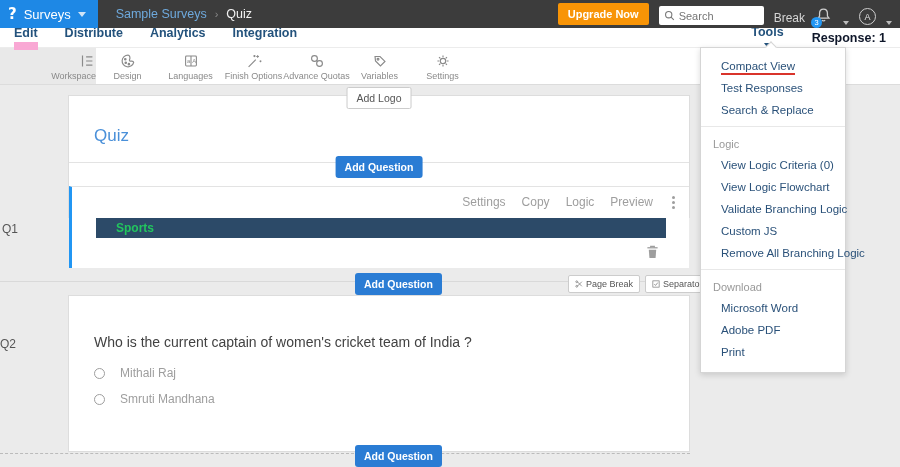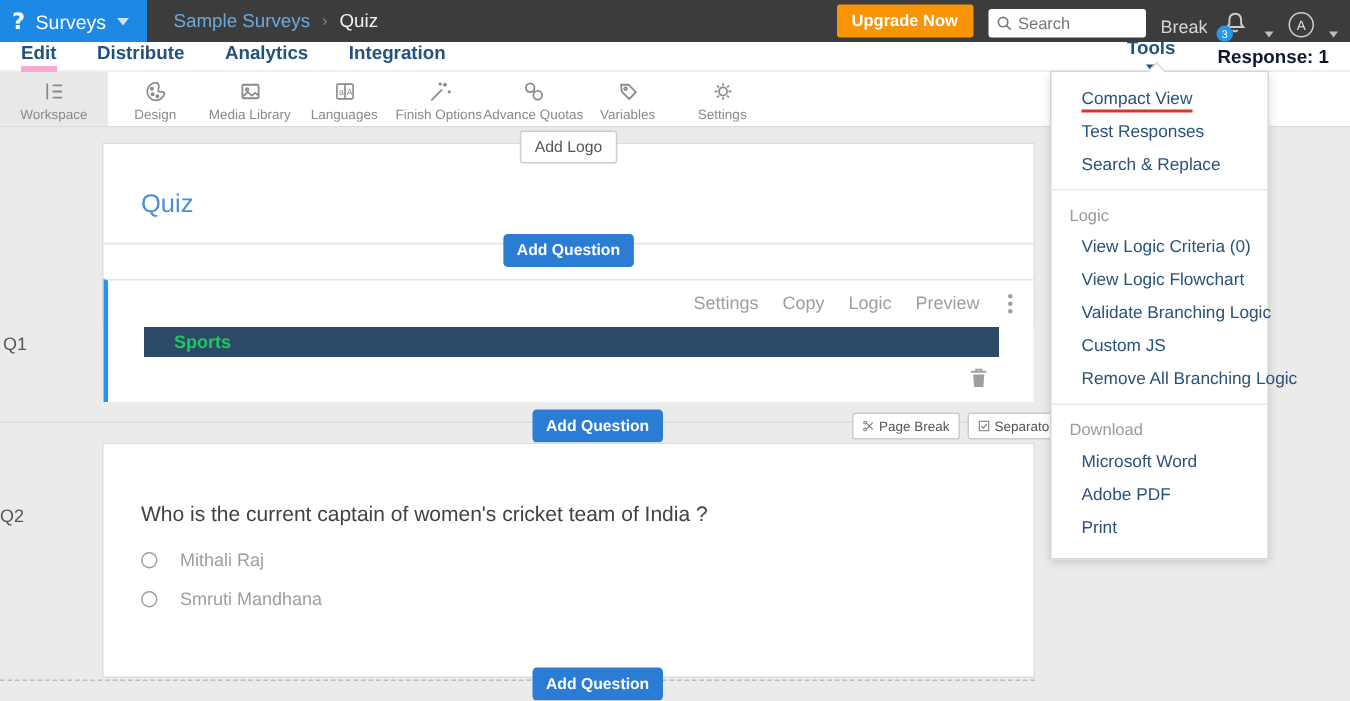--- a/index.html
+++ b/index.html
@@ -23,30 +23,30 @@
   .help-label { color:#d6d6d6; font-size:12px; }
   .bell-wrap { position:relative; width:18px; height:18px; }
   .badge { position:absolute; left:-4px; bottom:-3px; background:#2196f3; color:#fff; font-size:7.5px; width:11px; height:11px; border-radius:50%; display:flex; align-items:center; justify-content:center; }
   .avatar { width:17px; height:17px; border:1.4px solid #cfcfcf; border-radius:50%; color:#e0e0e0; font-size:9px; display:flex; align-items:center; justify-content:center; }
   .caret-sm { width:0; height:0; border-left:3.5px solid transparent; border-right:3.5px solid transparent; border-top:4px solid #bdbdbd; display:inline-block; }
 
   
   .navrow { position:absolute; left:0; top:28px; width:900px; height:20px; background:#fff; display:flex; align-items:center; border-bottom:1px solid #ececec; z-index:9; }
   .nav-items { display:flex; gap:27px; margin-left:14px; }
   .nav-item { font-size:12.5px; color:#23527c; font-weight:bold; cursor:pointer; padding-bottom:2px; }
-  .nav-item.active { border-bottom:4px solid #f9a8d4; }
+  .nav-item.active { border-bottom:8px solid #f9a8d4; }
   .navrow-right { margin-left:auto; display:flex; align-items:center; gap:28px; padding-right:14px; }
   .tools-link { font-size:12.5px; color:#23527c; font-weight:bold; cursor:pointer; border-bottom:2px solid #d9342b; padding-bottom:1px; display:flex; align-items:center; gap:4px;flex-direction:column; }
   .caret-navy { width:0; height:0; border-left:3.5px solid transparent; border-right:3.5px solid transparent; border-top:4px solid #23527c; display:inline-block; }
   .response-label { font-size:12.5px; color:#0f172a; font-weight:bold; }
 
   
   .toolbar { position:absolute; left:0; top:48px; width:900px; height:37px; background:#fff; border-bottom:1px solid #dcdcdc; display:flex; align-items:stretch; z-index:8; }
   .tool-item { width:63px; display:flex; flex-direction:column; align-items:center; justify-content:center; gap:1px; cursor:pointer; }
-  .tool-item.selected { background:#e9e9e9; width:72px; }
+  .tool-item.selected { background:#e9e9e9; width:96px;align-items:flex-end; }
   .tool-label { font-size:9px; color:#8a8a8a; white-space:nowrap; }
   .tool-icon svg { display:block; }
   .url-input { position:absolute; left:654px; top:55px; width:122px; height:24px; border:1px solid #ccc; border-radius:2px; font-size:11px; color:#999; padding:0 8px; font-family:"Liberation Sans", sans-serif; }
   .preview-btn { position:absolute; left:838px; top:55px; height:23px; background:#2a7de1; color:#fff; border:none; border-radius:3px; font-size:11px; font-weight:bold; padding:0 9px; display:flex; align-items:center; gap:5px; cursor:pointer; }
 
   
   .content { position:absolute; left:0; top:85px; width:900px; height:382px; background:#ebebeb; }
   .qlabel { position:absolute; font-size:12px; color:#555; }
   .card { position:absolute; left:68px; width:622px; background:#fff; border:1px solid #ddd; }
   .card-a { top:10px; height:123px; }
@@ -152,30 +152,20 @@
   <div class="tool-item">
     <span class="tool-icon">
         <svg width="18" height="18" viewBox="0 0 20 20" fill="none" stroke="#8a8a8a" stroke-width="1.3">
           <path d="M10 3.5 a6.5 6.5 0 1 0 6.3 8 c-.3-1.3-1.6-1.5-2.8-1.3 -1.5.2-2.4-.7-1.7-2 .8-1.5.2-4.7-1.8-4.7z"></path>
           <circle cx="7" cy="8" r=".8" fill="#8a8a8a"></circle>
           <circle cx="7.5" cy="12" r=".8" fill="#8a8a8a"></circle>
           <circle cx="11" cy="13.5" r=".8" fill="#8a8a8a"></circle>
         </svg>
       </span>
     <span class="tool-label">Design</span>
-  </div>
-  <div class="tool-item">
-    <span class="tool-icon">
-        <svg width="18" height="18" viewBox="0 0 20 20" fill="none" stroke="#8a8a8a" stroke-width="1.3">
-          <rect x="4" y="5" width="12" height="10" rx="1"></rect>
-          <circle cx="7.5" cy="8.5" r="1"></circle>
-          <path d="M4.5 13.5 l3.5-3 3 2.5 2.5-2 2.5 2"></path>
-        </svg>
-      </span>
-    <span class="tool-label">Media Library</span>
   </div>
   <div class="tool-item">
     <span class="tool-icon">
         <svg width="18" height="18" viewBox="0 0 20 20" fill="none" stroke="#8a8a8a" stroke-width="1.2">
           <rect x="4" y="4.5" width="12" height="11" rx="1"></rect>
           <path d="M10 4.5 v11"></path>
           <text x="5.5" y="12.5" font-size="6.5" fill="#8a8a8a" stroke="none" font-family="Liberation Sans, sans-serif">a</text>
           <text x="11.3" y="12.5" font-size="6.5" fill="#8a8a8a" stroke="none" font-family="Liberation Sans, sans-serif">A</text>
         </svg>
       </span>

